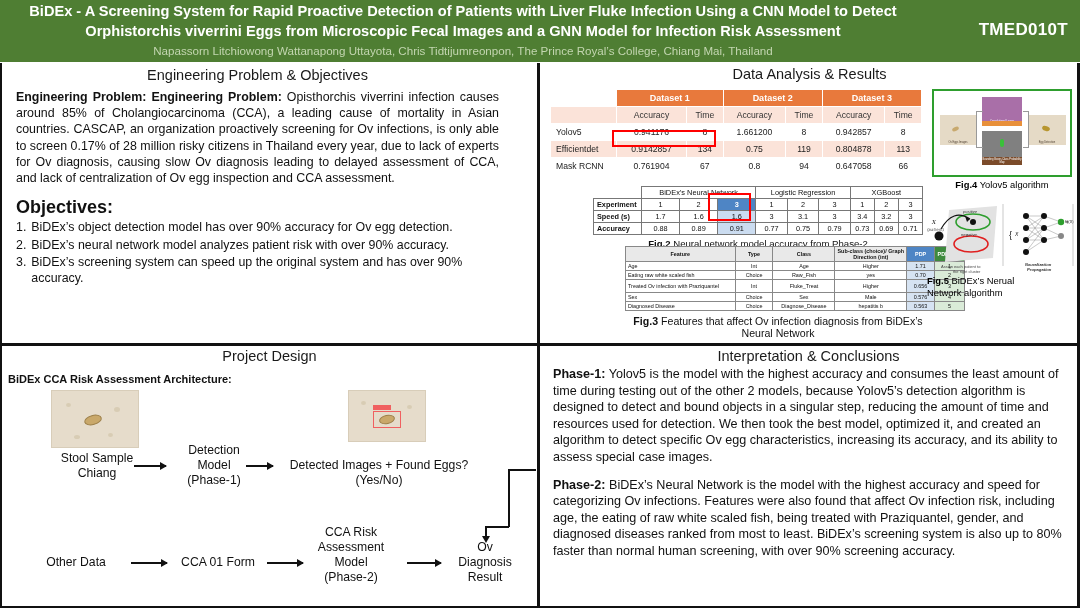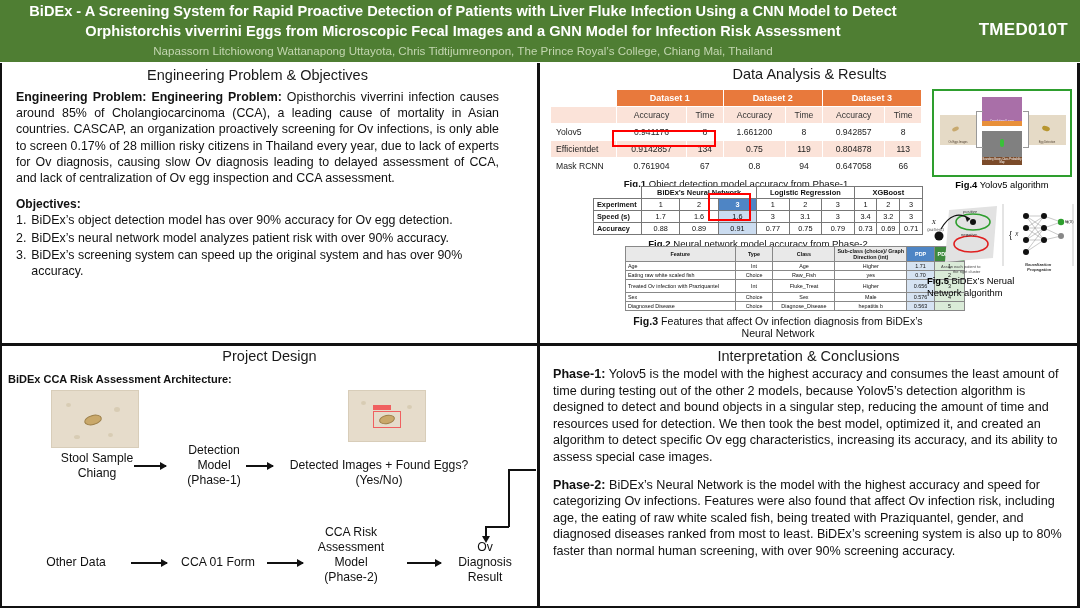--- a/index.html
+++ b/index.html
@@ -55,21 +55,21 @@
     line-height: 19px;
   }
 
   
   .q1 { position: absolute; left: 3px; top: 65px; width: 506px; height: 276px; padding: 1px 10px 0 13px; }
   .q1 .body-text {
     font-size: 12.4px; line-height: 16.2px; text-align: justify; color: #111;
     margin-top: 4px;
   }
   .q1 .body-text b { font-weight: bold; }
-  .obj-head { font-size: 12px; font-weight: bold; margin-top: 11px; color:#111; }
+  .obj-head { font-size: 18px; font-weight: bold; margin-top: 11px; color:#111; }
   .obj-list { margin: 0; padding: 0; list-style: none; font-size: 12.4px; line-height: 16.4px; color:#111; }
   .obj-list li { display: flex; gap: 5px; margin-top: 1px; }
   .obj-list li .num { flex: 0 0 auto; }
 
   
   .q2 { position: absolute; left: 541px; top: 65px; width: 537px; height: 276px; }
 
   
   .fig1-wrap { position: absolute; left: 9px; top: 24px; width: 372px; }
   table.fig1 { border-collapse: collapse; width: 372px; font-size: 8.6px; }
@@ -88,21 +88,21 @@
     position: absolute; left: 62px; top: 41px; width: 104px; height: 17px;
     border: 2.5px solid #FF0000; pointer-events: none;
   }
   .fig-cap { text-align: center; font-size: 9.6px; color: #111; margin-top: 3px; }
   .fig-cap b { font-weight: bold; }
 
   
   .fig2-wrap { position: absolute; left: 52px; top: 121px; width: 330px; }
   table.fig2 { border-collapse: collapse; width: 330px; font-size: 7.3px; }
   table.fig2 th, table.fig2 td { border: 1px solid #777; text-align: center; padding: 1px 1px; color:#111; }
-  table.fig2 th.grp { background: #ffffff; font-weight: bold; font-size: 7.4px; }
+  table.fig2 th.grp { background: #ffffff; font-weight: normal; font-size: 7.4px; }
   table.fig2 th.blank { border: none; background: #fff; }
   table.fig2 td.lab { text-align: left; padding-left: 3px; font-weight: bold; background:#fff; }
   table.fig2 td.hl { background: #4E85C5; color: #ffffff; font-weight: bold; }
   table.fig2 td.hl2 { background: #CBDCF0; }
   .hl-red-2 { position: absolute; left: 115px; top: 7px; width: 43px; height: 28px; border: 2.2px solid #FF0000; pointer-events:none; }
 
   
   .fig3-wrap { position: absolute; left: 50px; top: 181px; width: 340px; padding-left: 34px; }
   table.fig3 { border-collapse: collapse; width: 340px; font-size: 5.4px; }
   table.fig3 th, table.fig3 td { border: 0.7px solid #888; text-align: center; padding: 1px 1px; color:#111; }
@@ -236,24 +236,20 @@
           <td>0.761904</td>
           <td>67</td>
           <td>0.8</td>
           <td>94</td>
           <td>0.647058</td>
           <td>66</td>
         </tr>
       </tbody>
     </table>
     <div class="hl-red-1"></div>
-    <div class="fig-cap">
-      <b>Fig.1</b>
-      <span>Object detection model accuracy from Phase-1</span>
-    </div>
   </div>
 
   <div class="fig2-wrap">
     <table class="fig2">
       <thead>
         <tr>
           <th class="blank" style="width:48px"></th>
           <th class="grp" colspan="3">BiDEx’s Neural Network</th>
           <th class="grp" colspan="3">Logistic Regression</th>
           <th class="grp" colspan="3">XGBoost</th>

